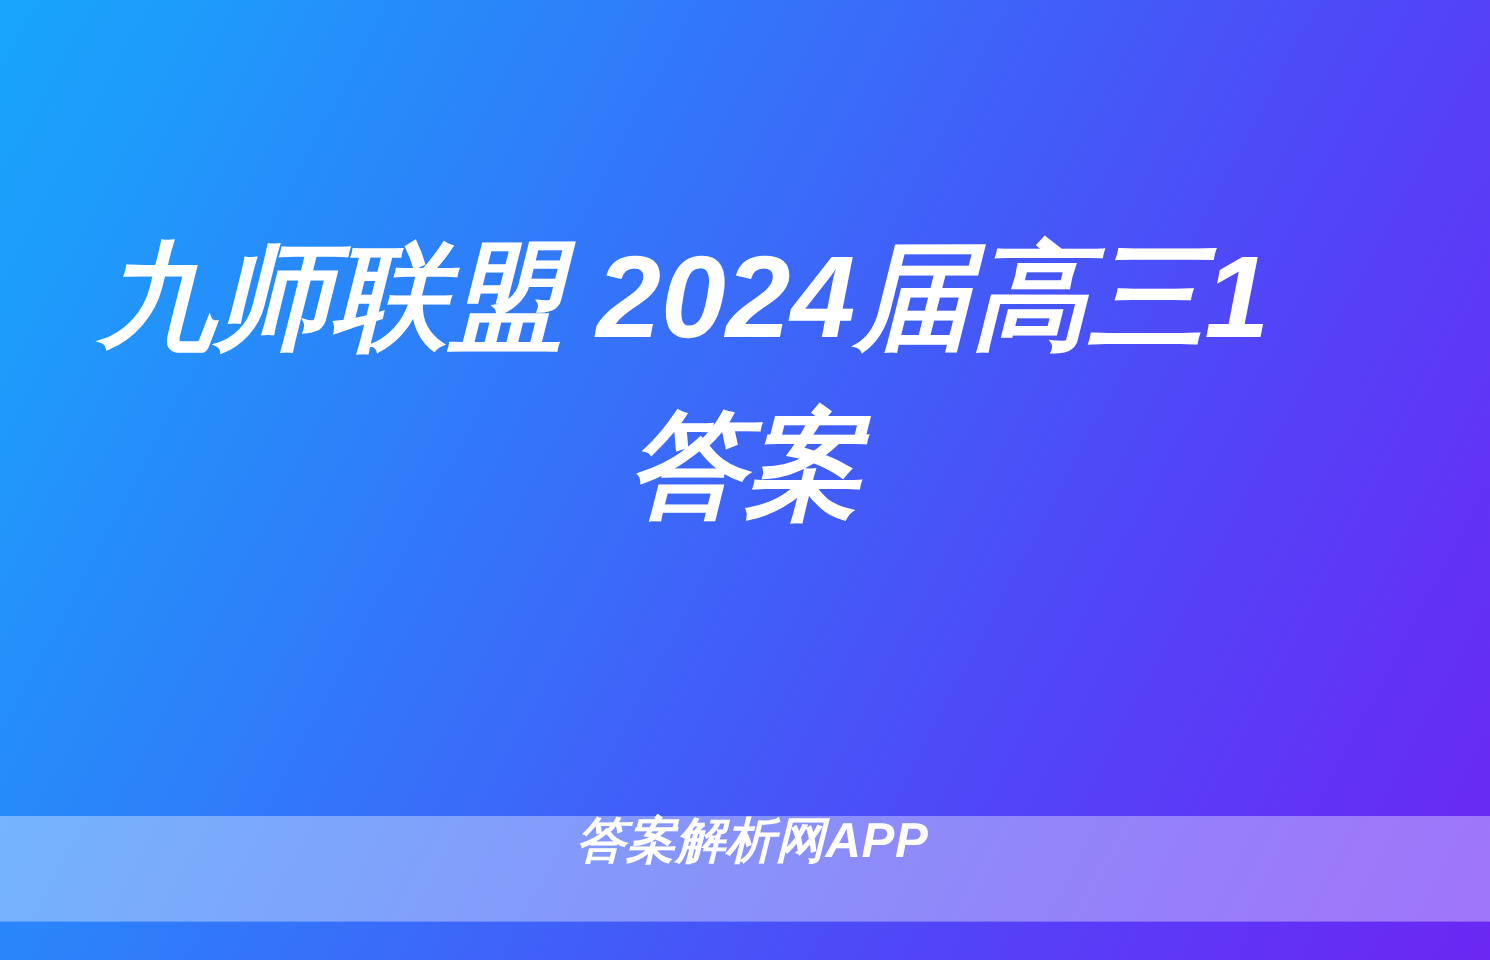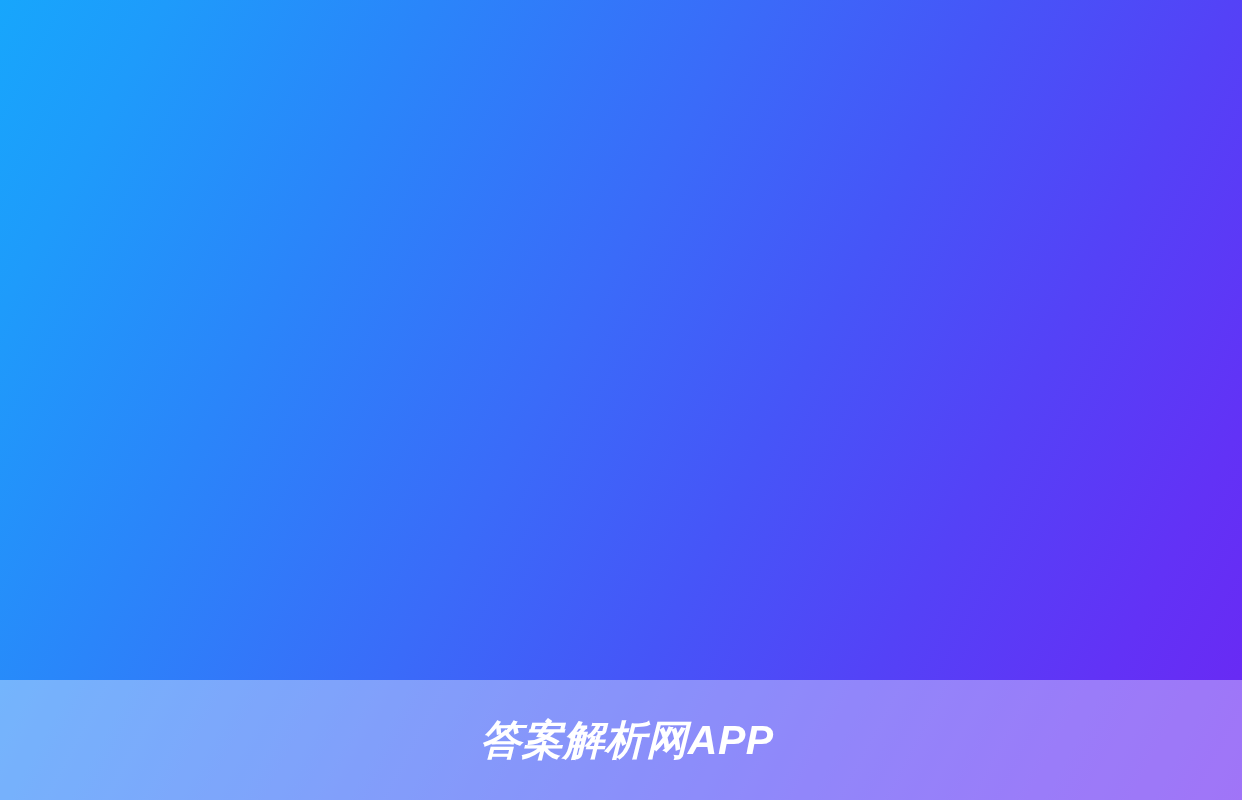--- a/index.html
+++ b/index.html
@@ -57,43 +57,45 @@
   .title-line.line-3 {
     text-align: center;
   }
 
   
   .footer-band {
     position: absolute;
     left: 0;
     right: 0;
     top: 680px;
-    height: 120px;
+    height: 88px;
     background: rgba(255, 255, 255, 0.36);
     display: flex;
-    align-items: center;
+    align-items: flex-start;
     justify-content: center;
     padding-left: 12px;
   }
 
   .footer-text {
     color: #ffffff;
     font-size: 41px;
     font-weight: 700;
     font-style: italic;
     letter-spacing: 0.5px;
     white-space: nowrap;
     line-height: 1;
   }
 </style>
 </head>
 <body>
 
 <div id="poster">
 
   <div class="title-block">
+    <span class="title-line line-1">九师联盟 2024届高三1</span>
+    <span class="title-line line-3">答案</span>
   </div>
 
   <div class="footer-band">
     <span class="footer-text">答案解析网APP</span>
   </div>
 
 </div>
 
 </body></html>

